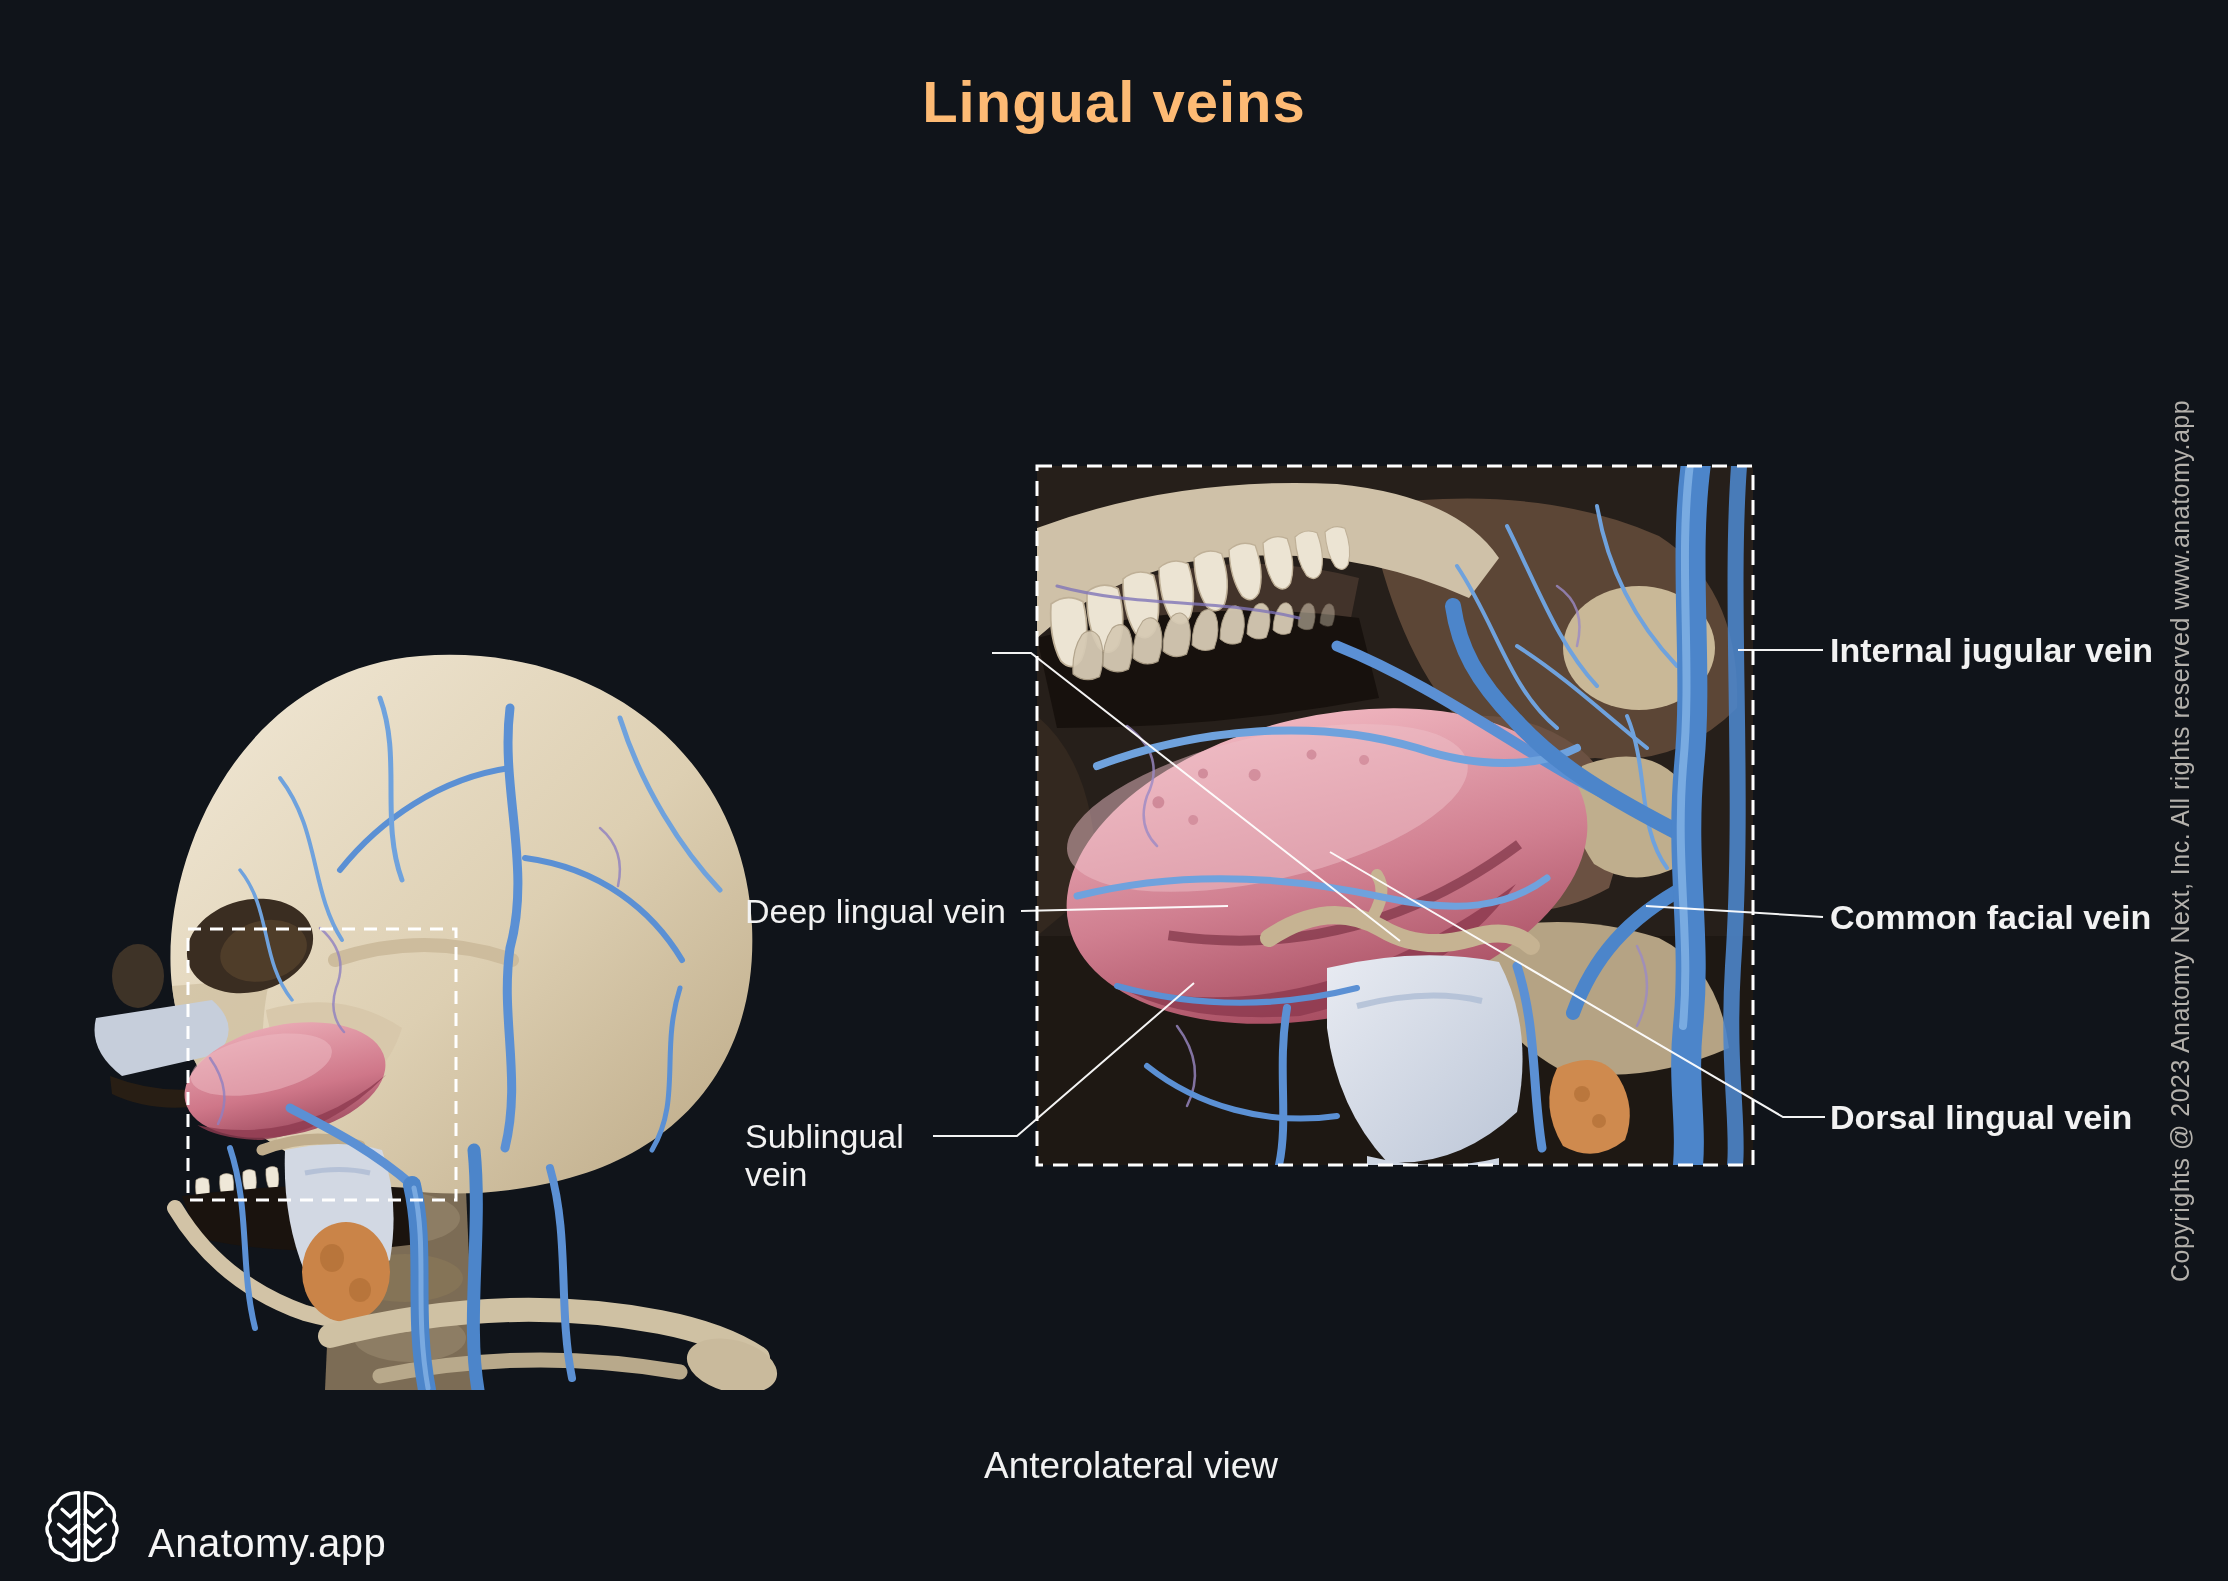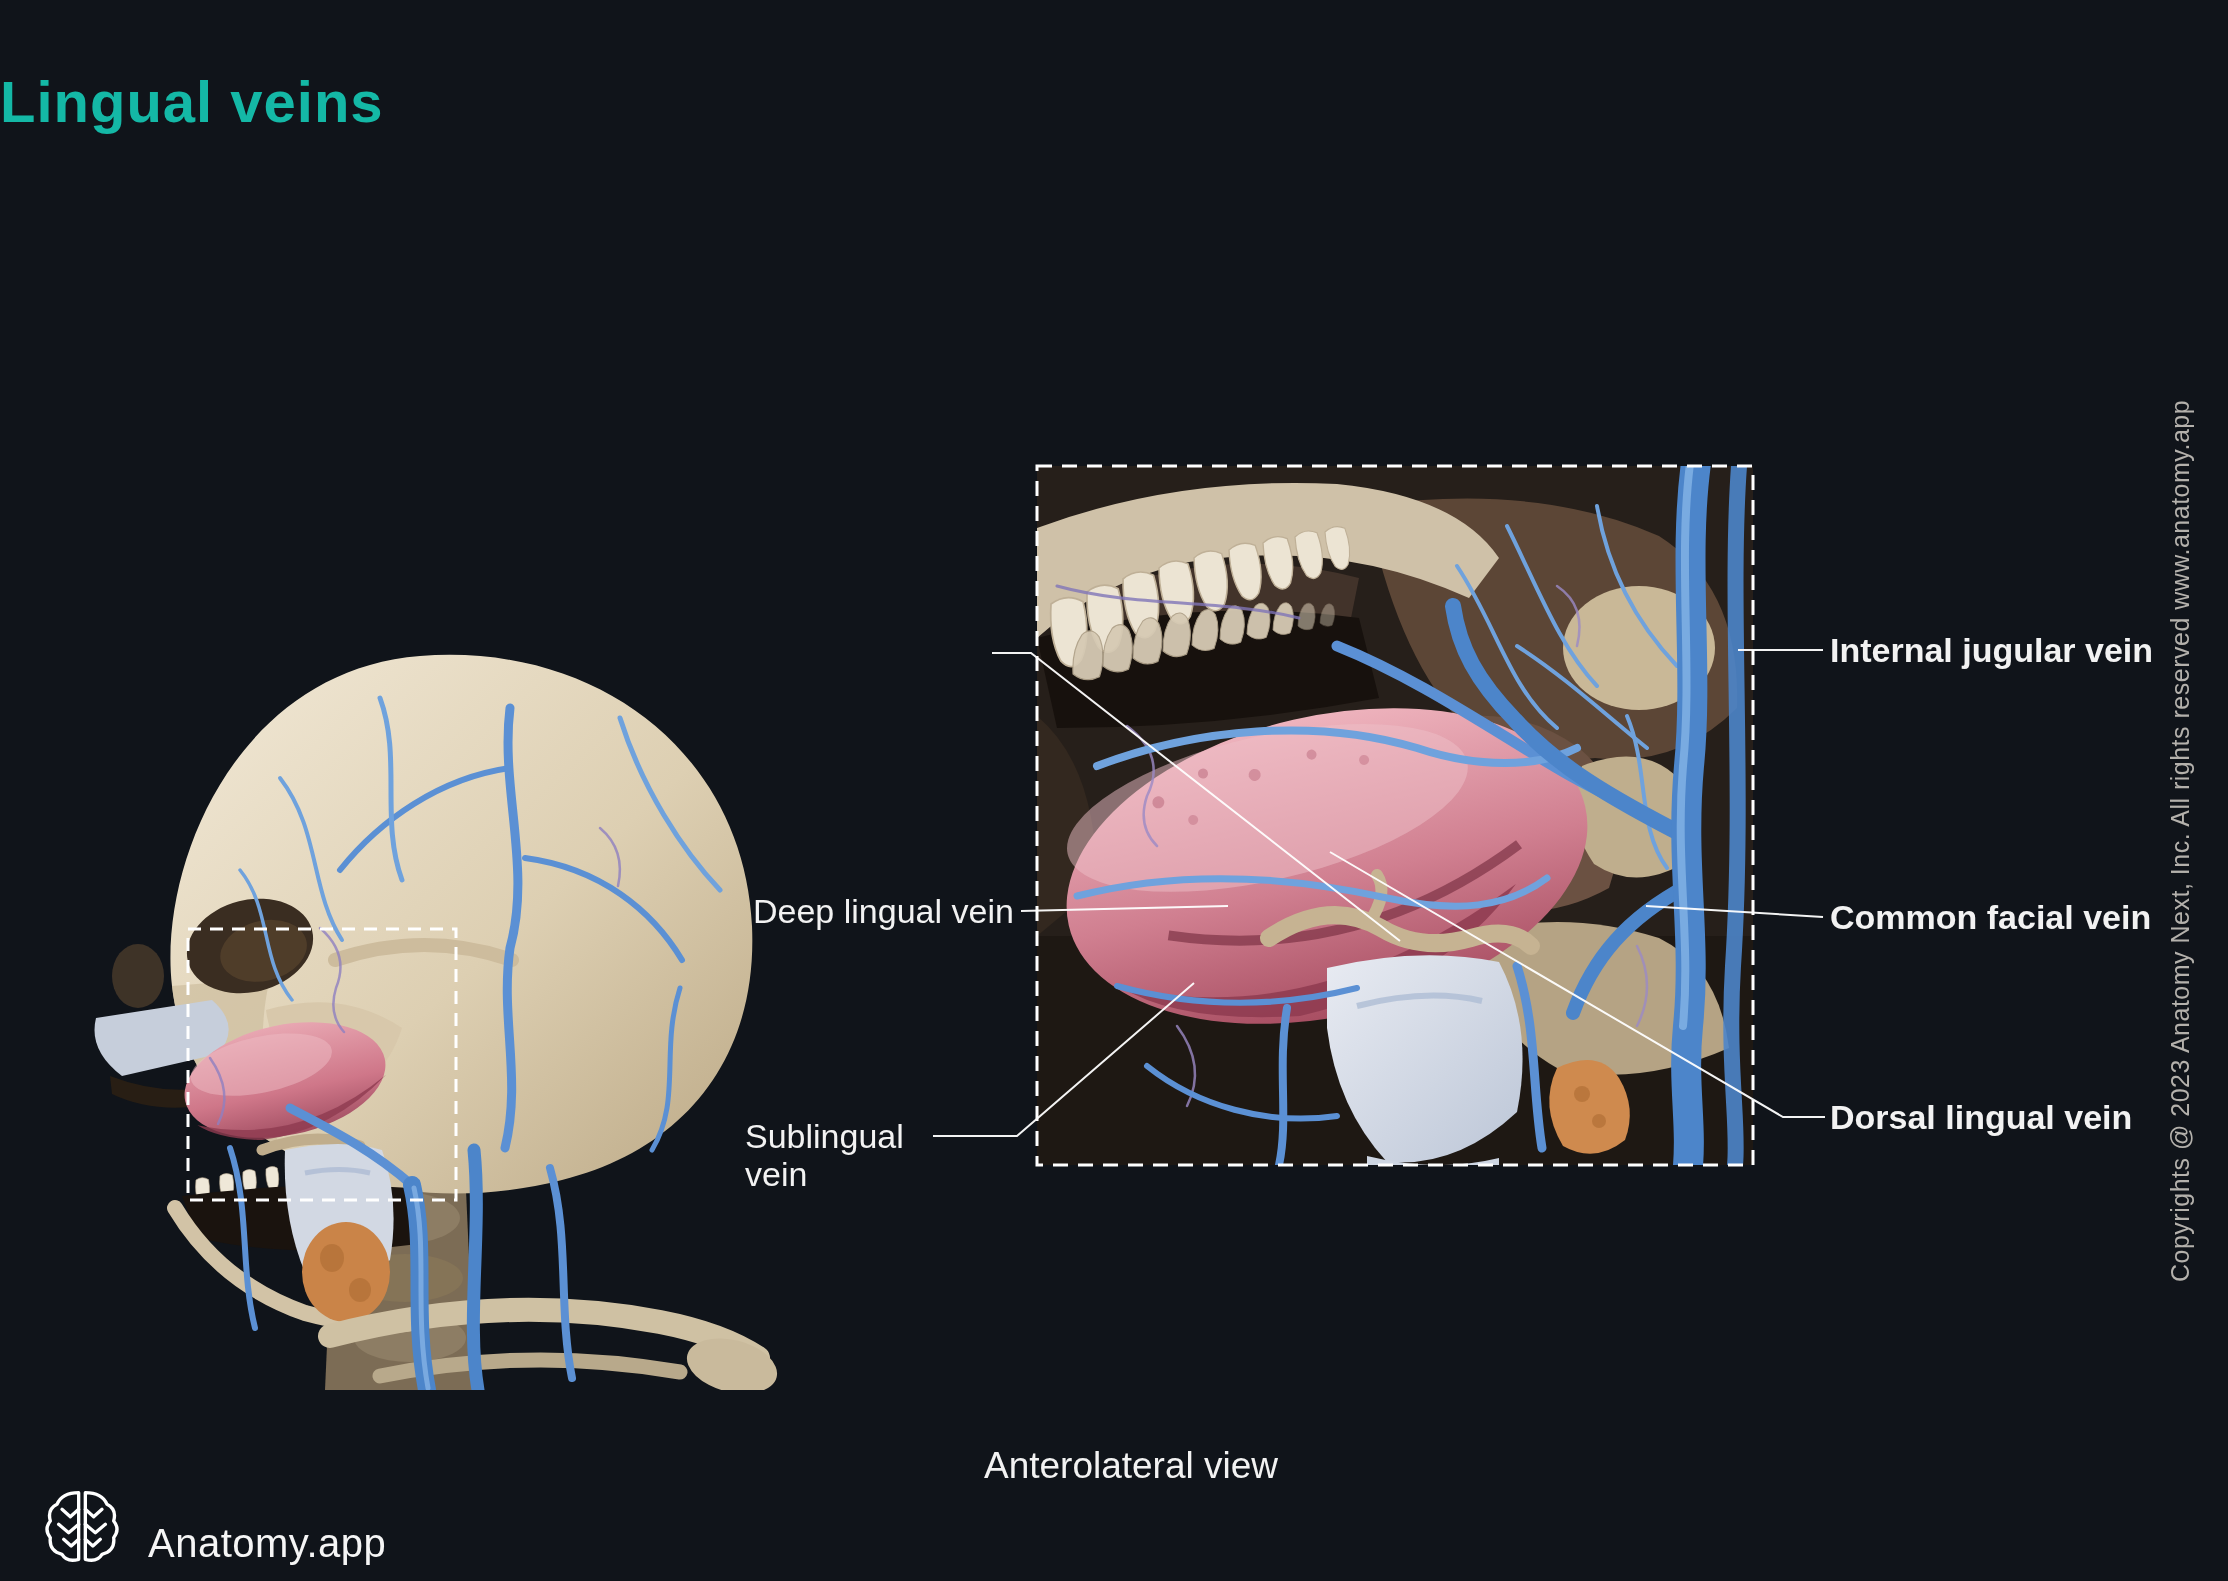--- a/index.html
+++ b/index.html
@@ -1,19 +1,19 @@
 <!DOCTYPE html>
 <html><head>
 <meta charset="utf-8">
 <style>
   html,body{margin:0;padding:0;background:#10141a;}
   #stage{position:relative;width:2228px;height:1581px;background:#10141a;overflow:hidden;
          font-family:"Liberation Sans",sans-serif;}
-  #title{position:absolute;top:68px;left:0;width:2228px;text-align:left;
-         font-size:58px;font-weight:700;letter-spacing:1px;color:#14b8a6;}
+  #title{position:absolute;top:68px;left:0;width:2228px;text-align:center;
+         font-size:58px;font-weight:700;letter-spacing:1px;color:#fdba74;}
   .label{position:absolute;color:#f2f2f2;font-size:34px;line-height:38px;white-space:pre-line;}
   .label.right{left:1830px;font-weight:bold;}
   .label.left{left:745px;}
   #caption{position:absolute;top:1445px;left:0;width:2262px;text-align:center;
            font-size:37px;color:#f2f2f2;}
   #copyright{position:absolute;left:2166px;top:382px;height:900px;width:36px;
              writing-mode:vertical-rl;transform:rotate(180deg);
              font-size:25px;letter-spacing:.5px;color:#b4b1ac;}
   #brand{position:absolute;left:42px;top:1486px;display:flex;align-items:flex-end;gap:26px;}
   #brand .brand-text{color:#f5f5f5;font-size:40px;letter-spacing:.5px;}
@@ -244,21 +244,21 @@
         <polyline points="992,653 1031,653 1400,941"></polyline>
         <polyline points="1021,911 1228,906"></polyline>
         <polyline points="933,1136 1017,1136 1194,983"></polyline>
         <polyline points="1738,650 1823,650"></polyline>
         <polyline points="1646,906 1823,917"></polyline>
         <polyline points="1330,852 1783,1117 1825,1117"></polyline>
       </g>
     </g>
   </svg>
 
-  <div class="label left" style="top:892px;margin-left:8px;">Deep lingual vein</div>
+  <div class="label left" style="top:892px;">Deep lingual vein</div>
   <div class="label left" style="top:1117px;">Sublingual
 vein</div>
   <div class="label right" style="top:631px;">Internal jugular vein</div>
   <div class="label right" style="top:898px;">Common facial vein</div>
   <div class="label right" style="top:1098px;text-align:center;">Dorsal lingual vein</div>
 
   <div id="caption">Anterolateral view</div>
 
   <div id="brand">
     <svg width="80" height="80" viewBox="0 0 96 96">

